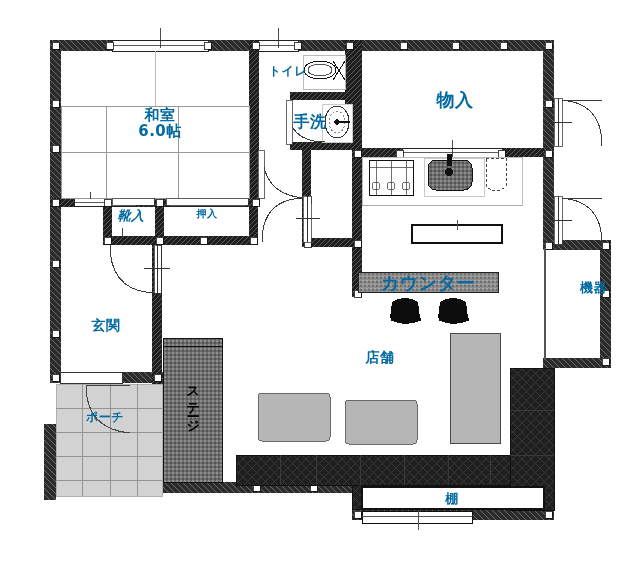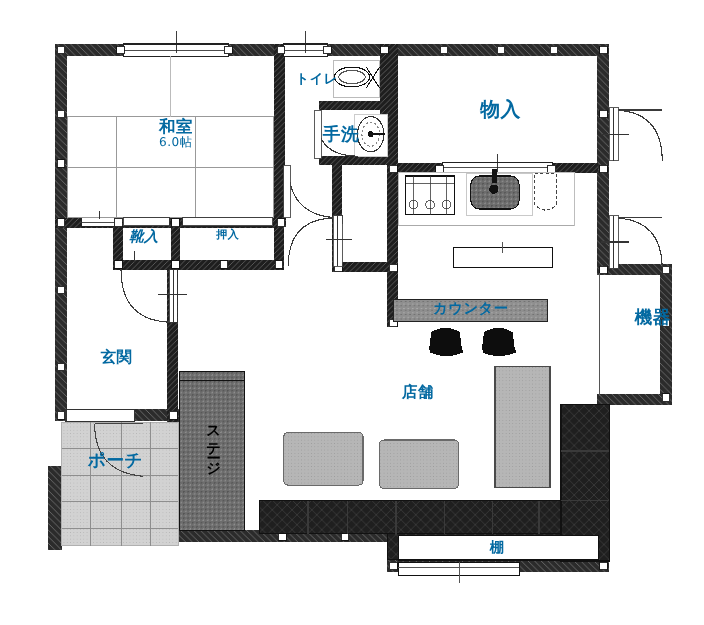--- a/index.html
+++ b/index.html
@@ -33,22 +33,22 @@
     letter-spacing: 0.5px;
     line-height: 1.05;
     font-family: "DejaVu Sans", "Liberation Sans", sans-serif;
   }
   .lbl.vert {
     writing-mode: vertical-rl;
     text-orientation: upright;
     letter-spacing: 1px;
   }
   .sub {
-    font-size: 11px;
-    font-weight: 400;
+    font-size: 15px;
+    font-weight: 700;
     display: block;
     text-align: left;
   }
   .ctr { transform: translateX(-50%); text-align: center; }
 </style>
 </head>
 <body>
 
 <div id="plan">
 
@@ -385,26 +385,26 @@
     <div class="lbl ctr" style="left:310px; top:114px; font-size:16px;">手洗</div>
 
     <div class="lbl ctr" style="left:455px; top:91px; font-size:18px;">物入</div>
 
     <div class="lbl ctr" style="left:131px; top:209px; font-size:13px;font-style:italic;">靴入</div>
 
     <div class="lbl ctr" style="left:207px; top:209px; font-size:10px;">押入</div>
 
     <div class="lbl ctr" style="left:106px; top:281px; font-size:14px;margin-top:37px;">玄関</div>
 
-    <div class="lbl ctr" style="left:105px; top:411px; font-size:16px;">ポーチ</div>
+    <div class="lbl ctr" style="left:105px; top:411px; font-size:12px;">ポーチ</div>
 
     <div class="lbl vert" style="left:186px; top:378px; font-size:13px; color:#000;">ステージ</div>
 
     <div class="lbl ctr" style="left:380px; top:350px; font-size:14px;">店舗</div>
 
-    <div class="lbl ctr" style="left:428px; top:274px; font-size:13px;font-family:Liberation Serif, serif;">カウンター</div>
-
-    <div class="lbl ctr" style="left:577px; top:281px; font-size:16px;padding-left:33px;">機器</div>
+    <div class="lbl ctr" style="left:428px; top:274px; font-size:18px;">カウンター</div>
+
+    <div class="lbl ctr" style="left:577px; top:281px; font-size:13px;padding-left:33px;">機器</div>
 
     <div class="lbl ctr" style="left:452px; top:492px; font-size:13px;">棚</div>
 
   </div>
 </div>
 
 </body></html>

